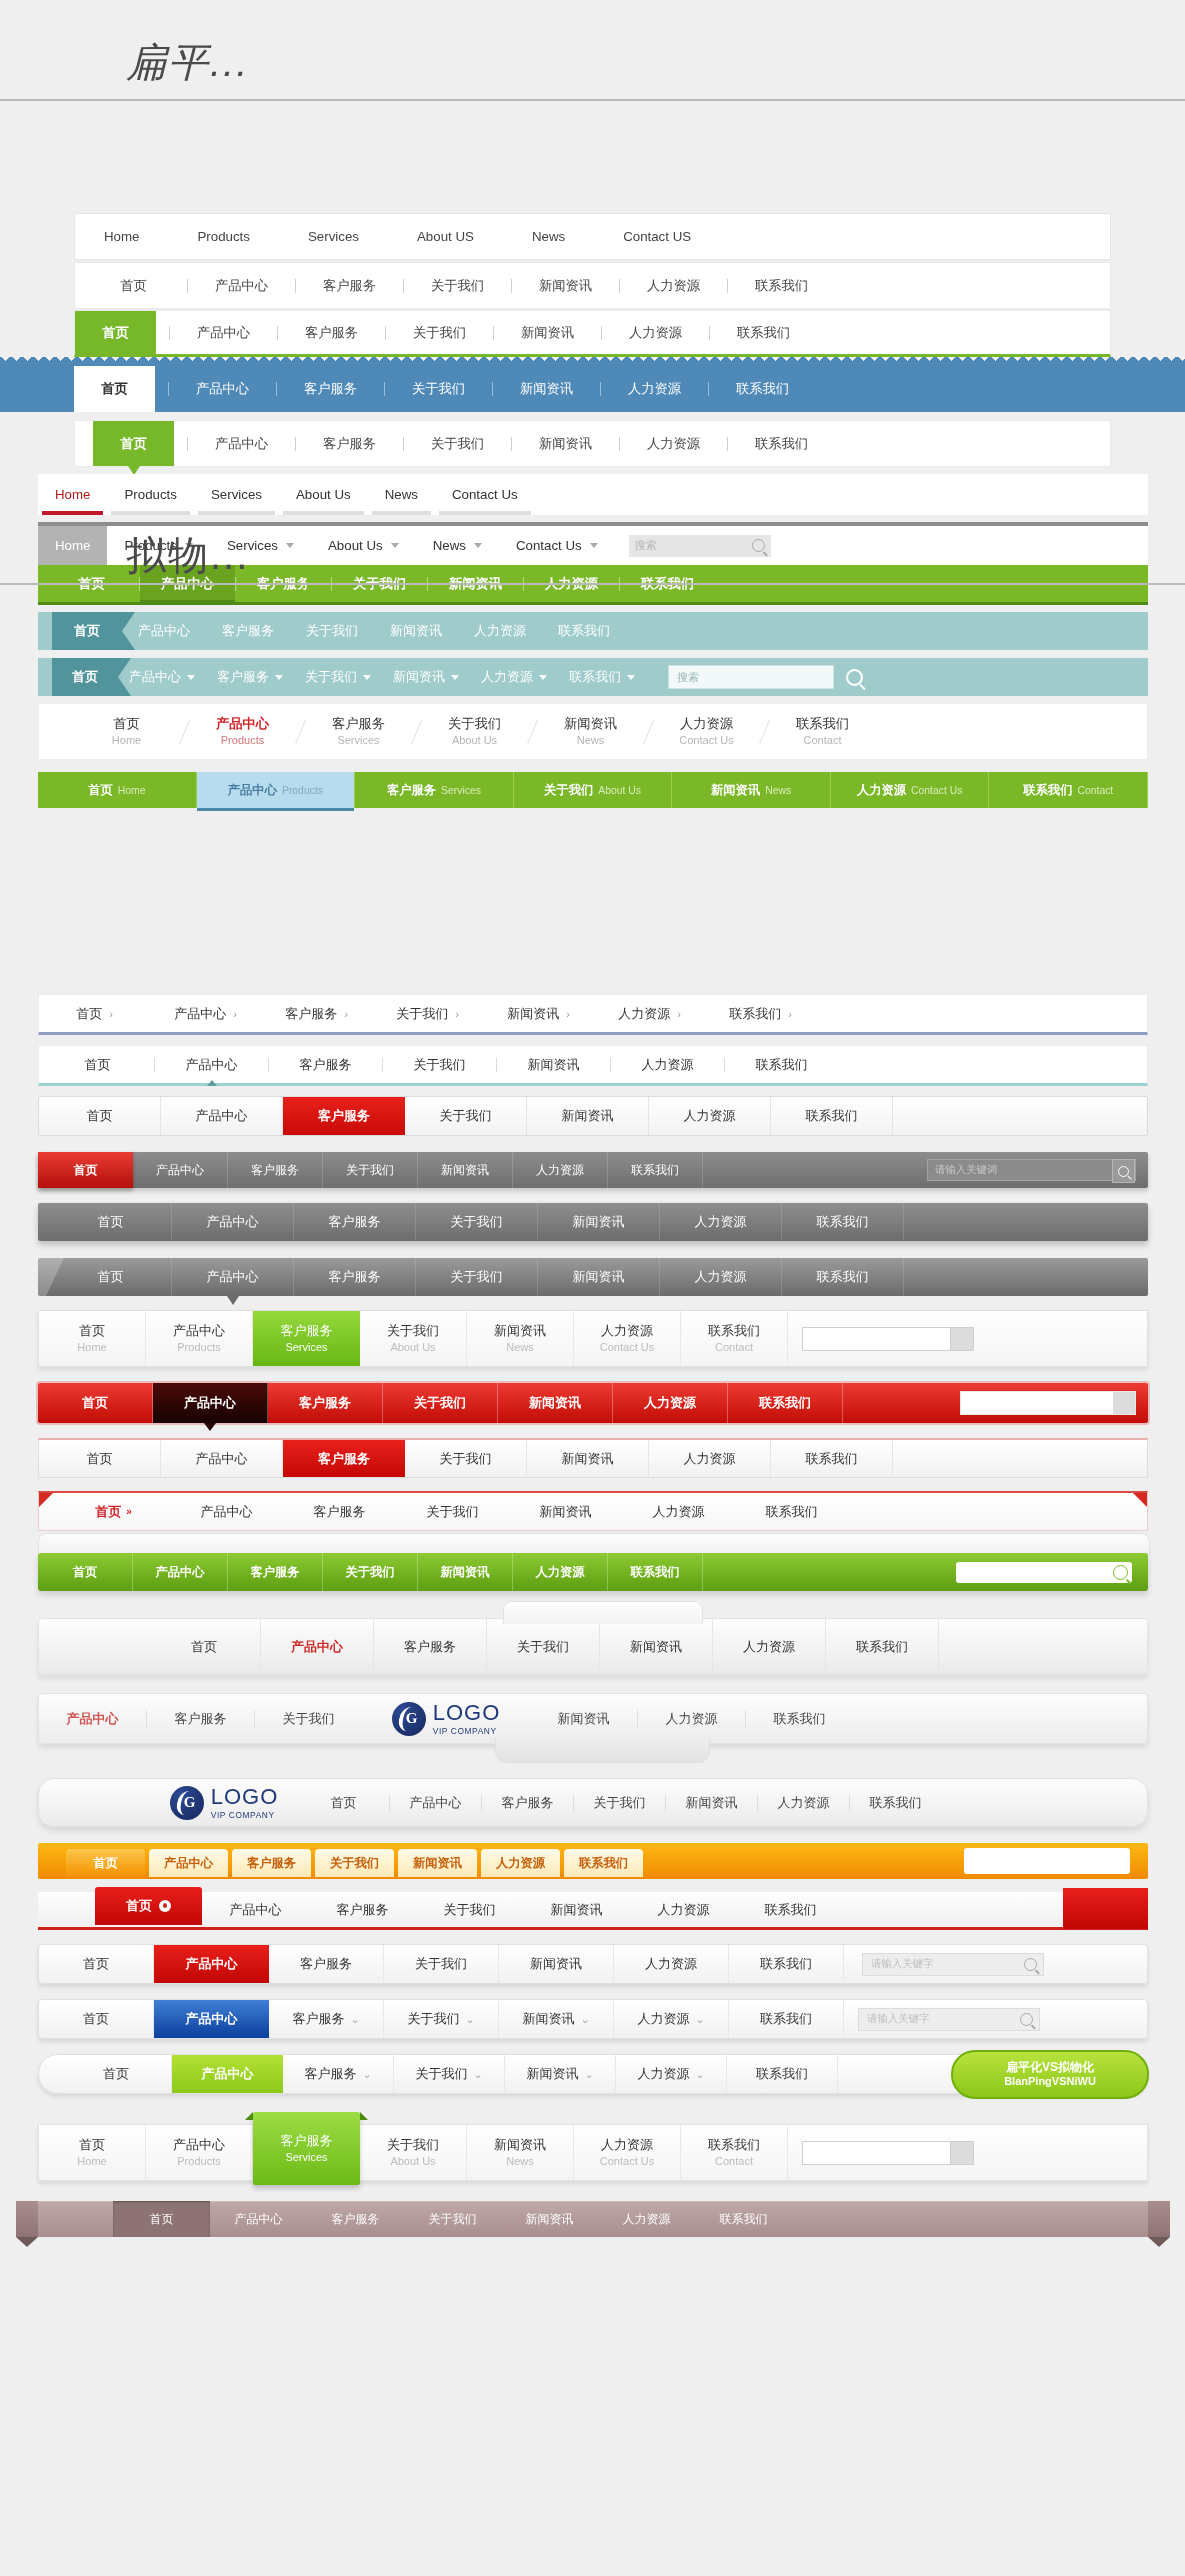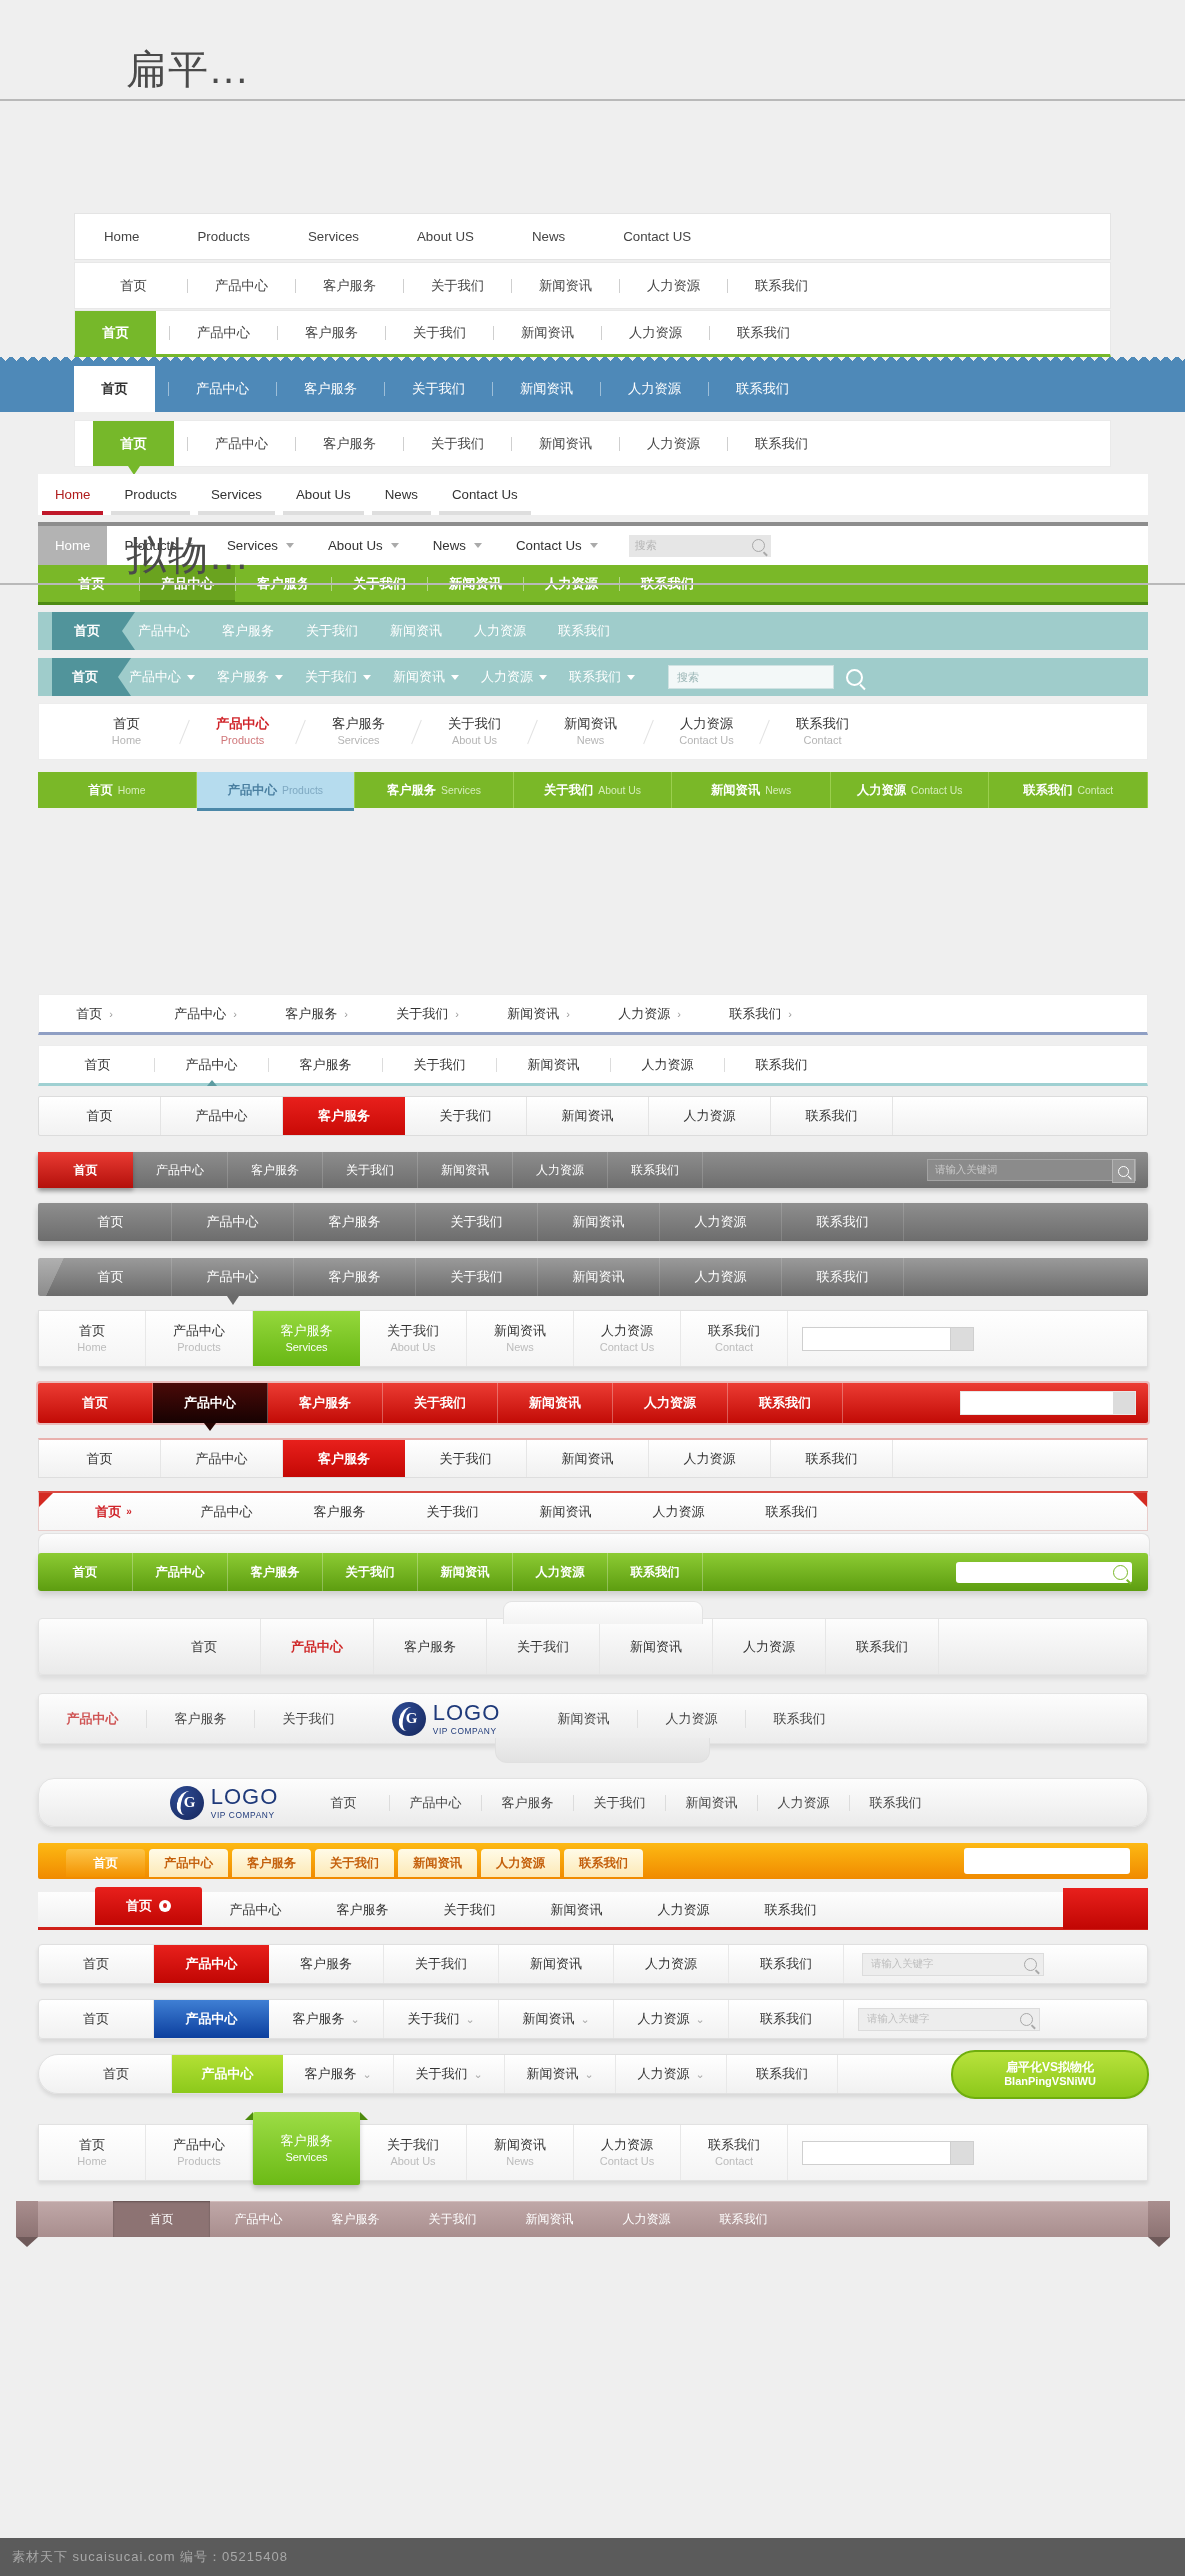--- a/index.html
+++ b/index.html
@@ -305,21 +305,21 @@
 
   
   .foot{position:absolute;left:0;bottom:0;width:1185px;height:38px;background:#5b5b5b;display:flex;align-items:center;}
   .foot span{margin-left:12px;font-size:13px;color:#a8a8a8;letter-spacing:1px;}
 </style>
 </head>
 <body>
 
 <div class="page">
 
-  <div class="sec-title" style="top:42px;">扁平...</div>
+  <div class="sec-title" style="top:35px;font-style:italic;">扁平...</div>
   <div class="hr" style="top:99px;"></div>
 
   <div class="bar b1">
     <div class="row" id="b1row">
         <div class="it">
           <span>Home</span>
         </div>
         <div class="it">
           <span>Products</span>
         </div>
@@ -1326,17 +1326,14 @@
         </div>
         <div class="it">
           <span>人力资源</span>
         </div>
         <div class="it">
           <span>联系我们</span>
         </div>
       </div>
   </div>
 
-  <div class="foot">
-    <span>素材天下 sucaisucai.com   编号：05215408</span>
-  </div>
 </div>
 
 
 </body></html>

